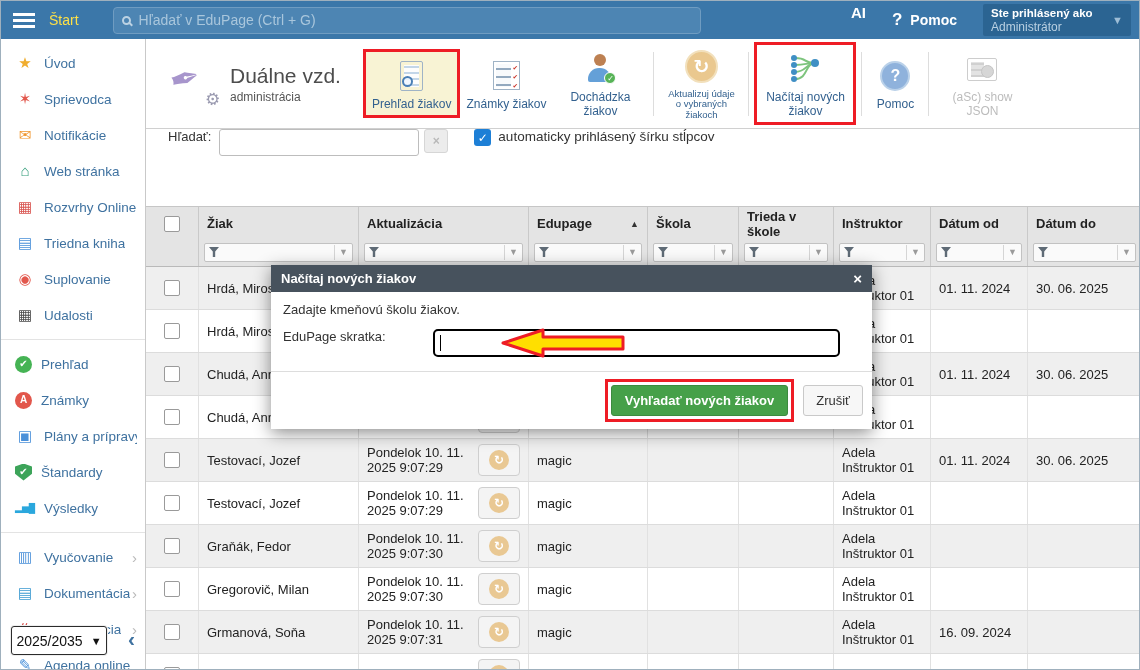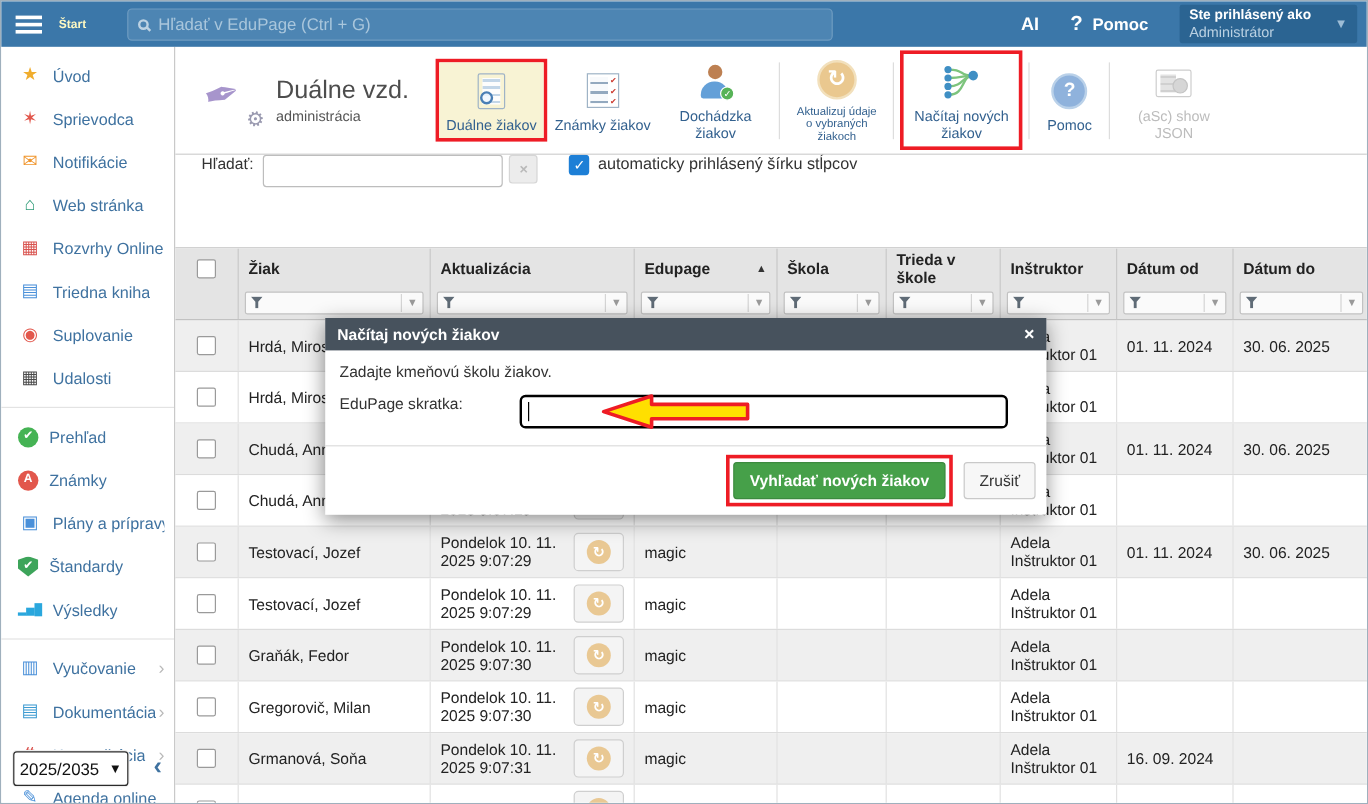--- a/index.html
+++ b/index.html
@@ -4,27 +4,27 @@
 <style>
   *{margin:0;padding:0;box-sizing:border-box}
   html,body{background:#dfe3e6}
   body{font-family:"Liberation Sans","DejaVu Sans",sans-serif}
   .page{position:relative;width:1140px;height:670px;background:#fff;overflow:hidden;border:1px solid #9fb0bd}
 
   
   .topbar{position:absolute;left:0;top:0;width:100%;height:38px;background:#3b77a9;display:flex;align-items:center;z-index:40}
   .burger{width:22px;height:15px;border-top:3px solid #fff;border-bottom:3px solid #fff;position:relative;margin:0 14px 0 12px;cursor:pointer}
   .burger::after{content:"";position:absolute;left:0;top:3px;width:100%;height:3px;background:#fff}
-  .start-label{color:#fef9c3;font-size:10px;font-weight:bold;margin-right:34px}
+  .start-label{color:#fde047;font-size:14px;font-weight:normal;margin-right:34px}
   .search-pill{display:flex;align-items:center;width:588px;height:27px;background:#4d85b3;border:1px solid #6f9cc1;border-radius:4px;padding:0 8px}
   .mag{width:9px;height:9px;border:2px solid #bcd2e3;border-radius:50%;position:relative;margin-right:8px;flex:none}
   .mag::after{content:"";position:absolute;width:5px;height:2px;background:#bcd2e3;transform:rotate(45deg);right:-4px;bottom:-2px}
   .search-pill input{flex:1;background:transparent;border:none;outline:none;color:#000000;font-size:14px}
   .search-pill input::placeholder{color:#a9c6dc}
-  .tb-right{margin-left:auto;display:flex;align-items:center;gap:26px;padding-right:8px}
+  .tb-right{margin-left:auto;display:flex;gap:26px;padding-right:8px}
   .ai-label{color:#fff;font-weight:bold;font-size:15px;cursor:pointer}
   .help-top{display:flex;align-items:center;gap:8px;color:#fff;font-weight:bold;font-size:14px;cursor:pointer}
   .help-q{font-size:17px;font-weight:bold}
   .user-box{width:148px;height:32px;background:#2b6492;border-radius:2px;padding:2px 8px;display:flex;align-items:center;cursor:pointer}
   .user-texts{flex:1;overflow:hidden}
   .user-prefix{color:#fff;font-size:11.5px;font-weight:bold;line-height:13px}
   .user-name{color:#b9d0e2;font-size:12px;line-height:14px}
   .user-caret{color:#9dbdd6;font-size:11px}
 
   
@@ -261,21 +261,21 @@
         <div class="app-subtitle">administrácia</div>
       </span>
       <div class="tb-buttons">
           <span class="ann ann-toolbar">
             <button class="tb-btn active">
               <span class="tb-icon">
                 <span class="ic-doc">
                   <span class="ic-mag"></span>
                 </span>
               </span>
-              <span>Duálne žiakov</span>
+              <span>Prehľad žiakov</span>
             </button>
           </span>
           <button class="tb-btn">
             <span class="tb-icon">
               <span class="ic-list"></span>
             </span>
             <span>Známky žiakov</span>
           </button>
           <button class="tb-btn">
             <span class="tb-icon">

